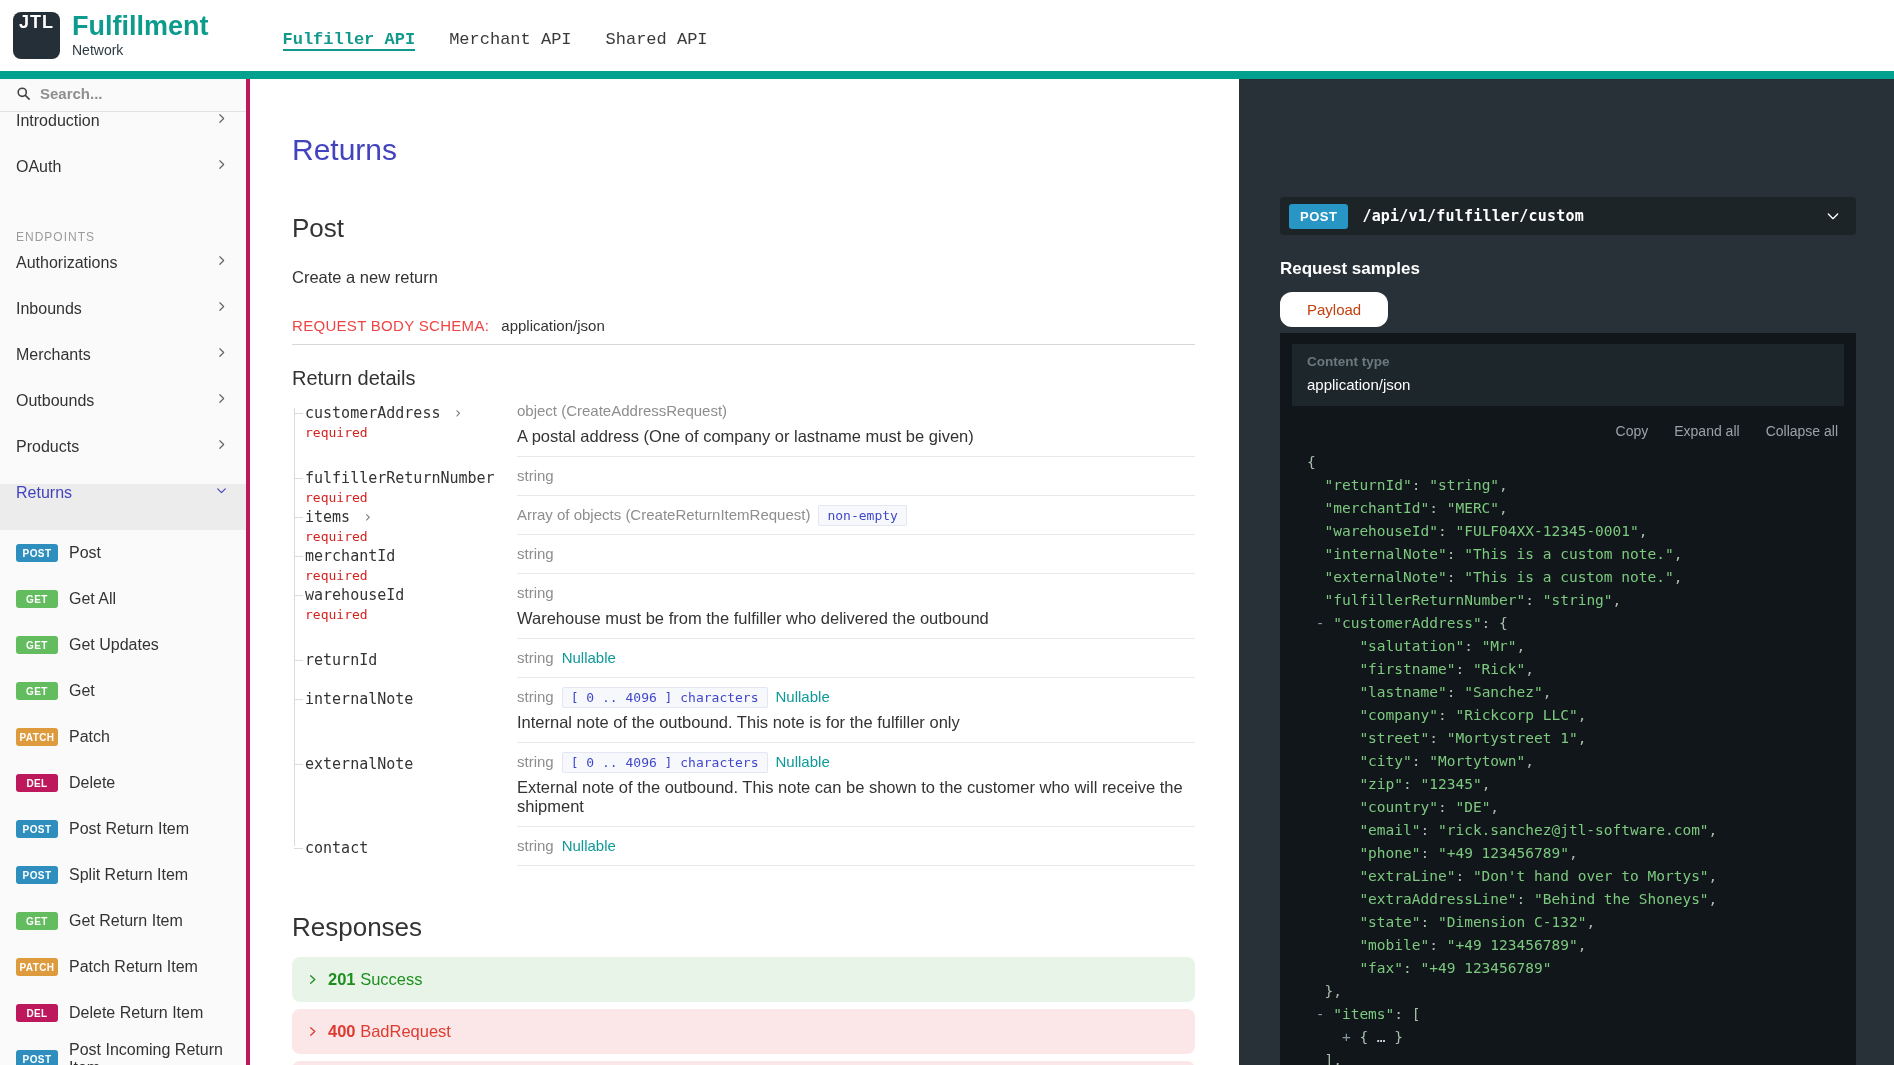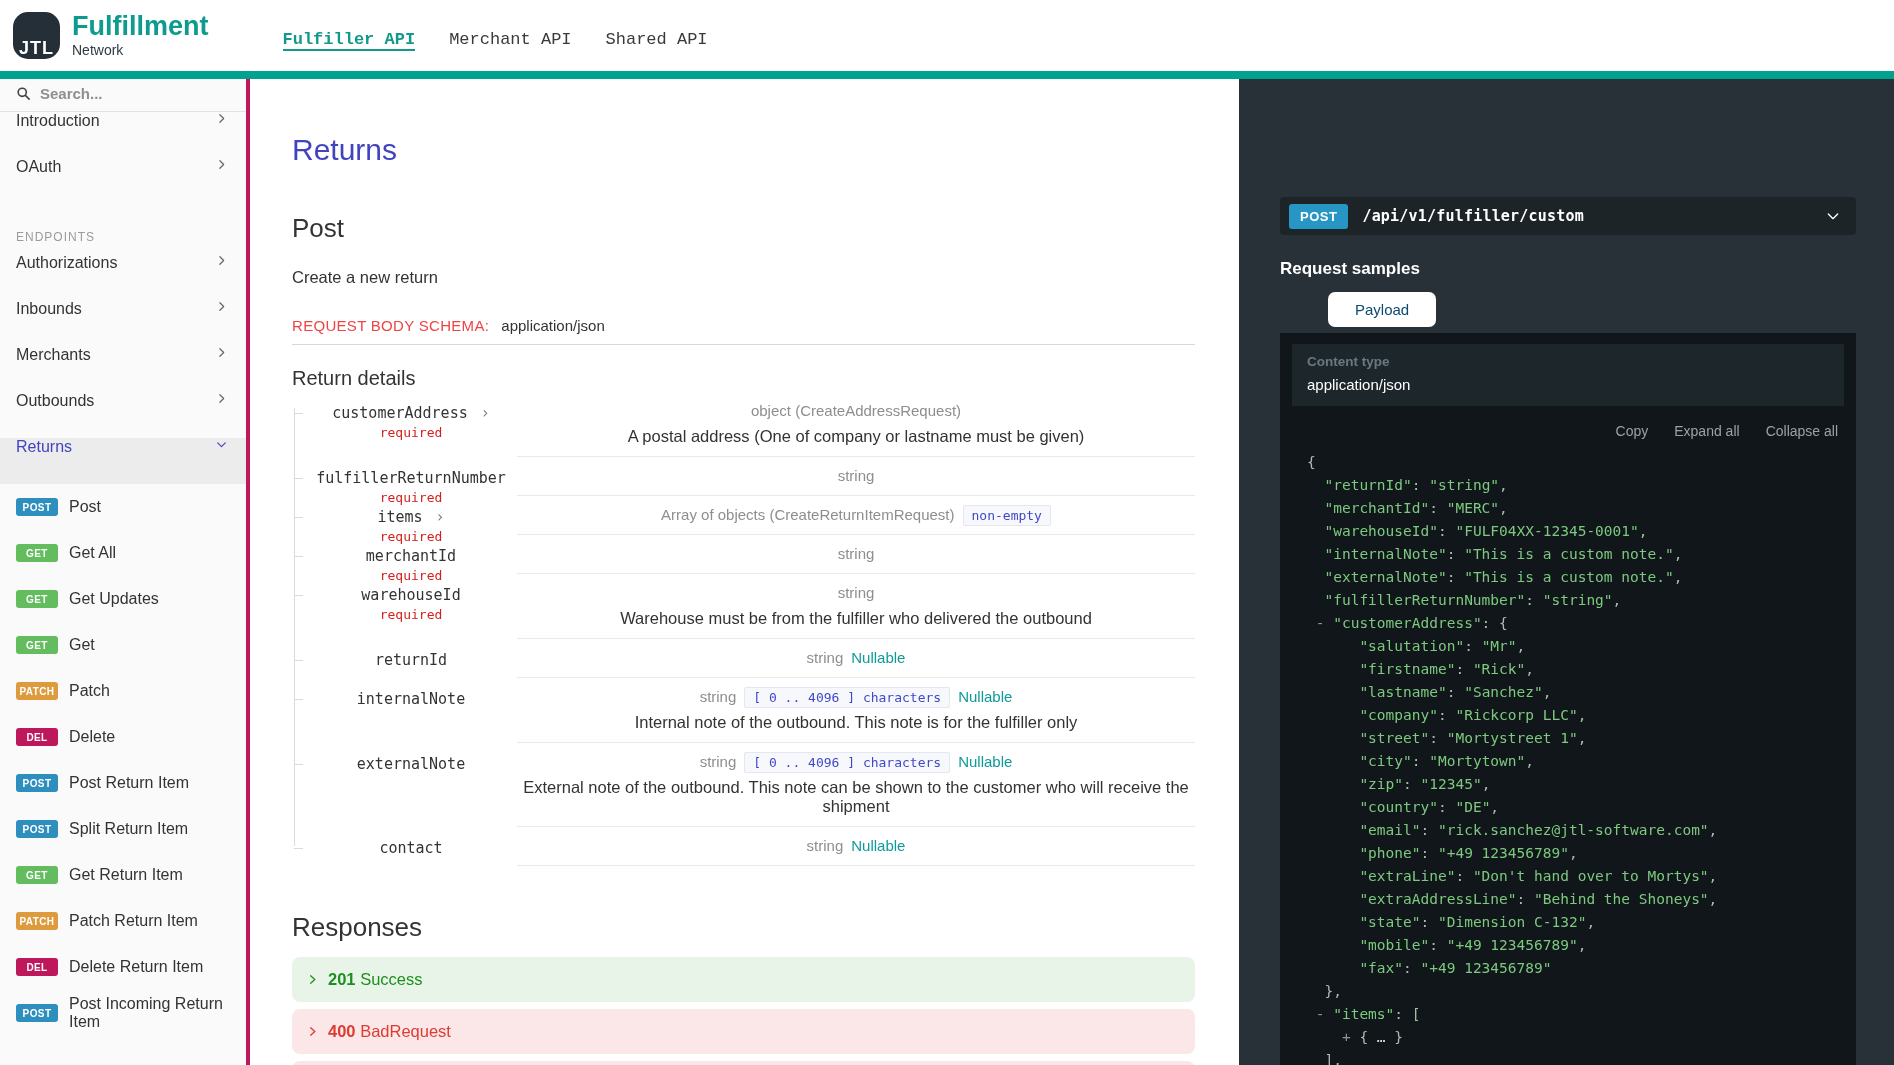--- a/index.html
+++ b/index.html
@@ -1,22 +1,22 @@
 <!DOCTYPE html>
 <html><head>
 <meta charset="utf-8">
 <style>
   * { margin:0; padding:0; box-sizing:border-box; }
   html,body { width:1894px; height:1065px; overflow:hidden; background:#fff;
     font-family:"Liberation Sans", sans-serif; color:#333; }
 
   
   .topbar { height:71px; display:flex; align-items:center; padding-left:13px; background:#fff; }
-  .logo-box { width:47px; height:47px; background:#242F38; border-radius:15px; color:#fff;
-    display:flex; align-items:flex-end; justify-content:center; font-weight:bold; font-size:18px;
+  .logo-box { width:47px; height:47px; background:#242F38; border-radius:8px; color:#fff;
+    display:flex; align-items:flex-start; justify-content:center; font-weight:bold; font-size:18px;
     letter-spacing:1px; flex-shrink:0; }
   .brand { margin-left:12px; }
   .brand-title { font-size:27px; font-weight:bold; color:#0D9B8D; line-height:1; }
   .brand-sub { font-size:14px; color:#2E3A42; margin-top:2px; }
   .top-nav { margin-left:74px; display:flex; gap:34px; font-size:17px; color:#3a3a3a; padding-top:10px; }
   .top-tab { cursor:pointer;font-family:Liberation Mono, monospace; }
   .top-tab.active { color:#13998C; font-weight:bold; border-bottom:2px solid #13998C; }
   .teal-bar { height:8px; background:#00A18F; }
 
   .layout { display:flex; height:986px; }
@@ -42,21 +42,21 @@
 
   
   .content { flex:1; padding:0 44px 0 42px; background:#fff; overflow:hidden; }
   .page-title { margin-top:54px; font-size:30px; font-weight:normal; color:#4243BF; }
   .op-title { margin-top:46px; font-size:26px; font-weight:normal; color:#333; }
   .op-desc { margin-top:24px; font-size:16.5px; }
   .schema-row { margin-top:30px; padding-bottom:10px; border-bottom:1px solid #D8D8D8; font-size:15px; }
   .schema-label { color:#ef4444; letter-spacing:.3px; }
   .schema-type { color:#333; margin-left:8px; }
   .schema-title { margin-top:22px; font-size:20px; font-weight:normal; }
-  .fields { position:relative; margin-top:12px; padding-left:13px;text-align:center; }
+  .fields { position:relative; margin-top:12px; padding-left:13px; }
   .fields::before { content:''; position:absolute; left:2px; top:6px; bottom:30px; width:1px; background:#DBDBDB; }
   .frow { display:flex; }
   .fname-col { width:212px; flex-shrink:0; position:relative; padding-top:2px; }
   .fname-col::before { content:''; position:absolute; left:-11px; top:11px; width:9px; height:1px; background:#DBDBDB; }
   .fname { font-family:"DejaVu Sans Mono",monospace; font-size:15px; color:#333; }
   .farrow { color:#7a7a7a; margin-left:4px; }
   .freq { font-family:"DejaVu Sans Mono",monospace; font-size:13px; color:#D41F1C; margin-top:3px; }
   .fdef-col { flex:1; padding-bottom:10px; border-bottom:1px solid #E9E9E7; margin-bottom:10px; }
   .ftype { font-size:15px; color:#8E8E8E; }
   .fbadge { font-family:"DejaVu Sans Mono",monospace; font-size:13px; color:#4048C9; background:#F7F8FC;
@@ -73,22 +73,22 @@
   
   .right-panel { width:655px; flex-shrink:0; background:#283138; color:#fff; padding:0 38px 0 41px; overflow:hidden; }
   .endpoint-bar { margin-top:118px; background:#1C2428; border-radius:4px; height:38px;
     display:flex; align-items:center; padding:0 15px 0 9px; gap:14px; cursor:pointer; }
   .endpoint-method { background:#2796C5; color:#fff; font-size:13px; font-weight:bold;
     padding:5px 11px; border-radius:3px; letter-spacing:.5px; }
   .endpoint-path { font-family:"DejaVu Sans Mono",monospace; font-size:15px; font-weight:bold; letter-spacing:.2px; }
   .endpoint-chevron { margin-left:auto; transform:rotate(90deg); }
   .samples-title { margin-top:24px; font-size:17px; font-weight:bold; }
   .sample-tabs { margin-top:13px; }
-  .sample-tab { display:inline-block; background:#fff; color:#0c4a6e; font-size:15px;
-    padding:9px 27px; border-radius:7px; cursor:pointer;margin-left:48px; }
+  .sample-tab { display:inline-block; background:#fff; color:#c2410c; font-size:15px;
+    padding:9px 27px; border-radius:12px; cursor:pointer; }
   .code-panel { margin-top:6px; background:#10161A; height:740px; padding:11px 12px; }
   .ct-box { background:#1D262B; padding:10px 15px 13px; }
   .ct-label { color:#6A7880; font-size:13.5px; font-weight:bold; }
   .ct-value { color:#fff; font-size:15px; margin-top:7px; }
   .code-controls { display:flex; justify-content:flex-end; gap:26px; margin-top:17px;
     padding-right:6px; color:#9AA2A8; font-size:14px; }
   .code-controls span { cursor:pointer; }
   .code-pre { font-family:"DejaVu Sans Mono",monospace; font-size:14.5px; line-height:23px;
     margin-top:12px; padding-left:15px; white-space:pre; }
   .tk-k, .tk-s { color:#7DC97F; }
@@ -152,20 +152,26 @@
           </svg>
         </div>
         <div class="menu-row">
           <span>Merchants</span>
           <svg class="chev right" width="13" height="13" viewBox="0 0 24 24" fill="none" stroke="#666" stroke-width="2.2" stroke-linecap="round" stroke-linejoin="round">
             <polyline points="9 5 16 12 9 19"></polyline>
           </svg>
         </div>
         <div class="menu-row">
           <span>Outbounds</span>
+          <svg class="chev right" width="13" height="13" viewBox="0 0 24 24" fill="none" stroke="#666" stroke-width="2.2" stroke-linecap="round" stroke-linejoin="round">
+            <polyline points="9 5 16 12 9 19"></polyline>
+          </svg>
+        </div>
+        <div class="menu-row">
+          <span>Products</span>
           <svg class="chev right" width="13" height="13" viewBox="0 0 24 24" fill="none" stroke="#666" stroke-width="2.2" stroke-linecap="round" stroke-linejoin="round">
             <polyline points="9 5 16 12 9 19"></polyline>
           </svg>
         </div>
         <div class="menu-row active">
           <span>Returns</span>
           <svg class="chev down" width="13" height="13" viewBox="0 0 24 24" fill="none" stroke="#4243BF" stroke-width="2.2" stroke-linecap="round" stroke-linejoin="round">
             <polyline points="9 5 16 12 9 19"></polyline>
           </svg>
         </div>

